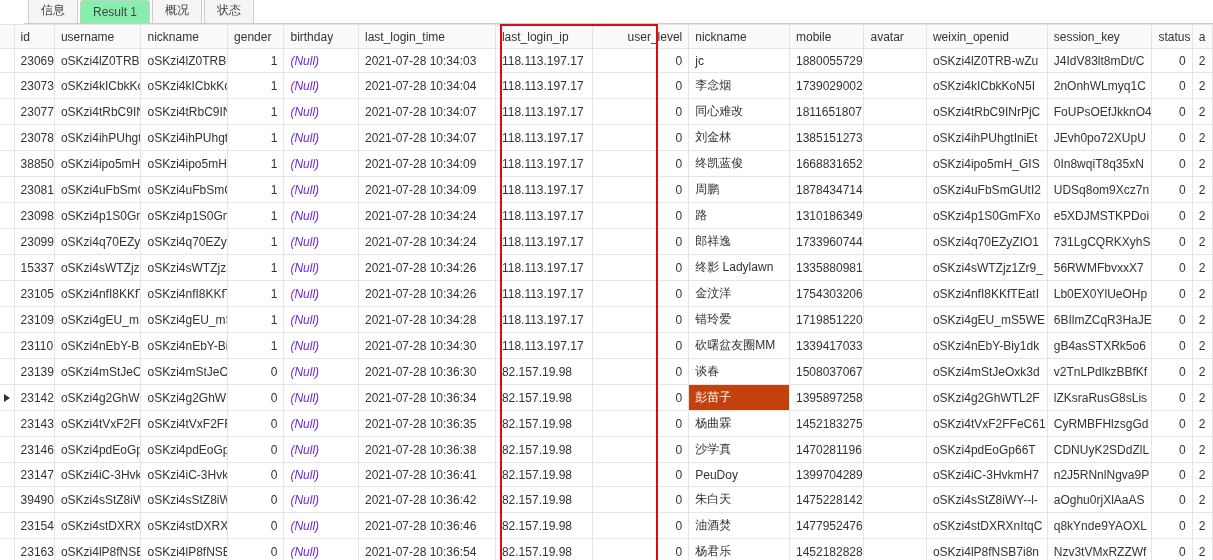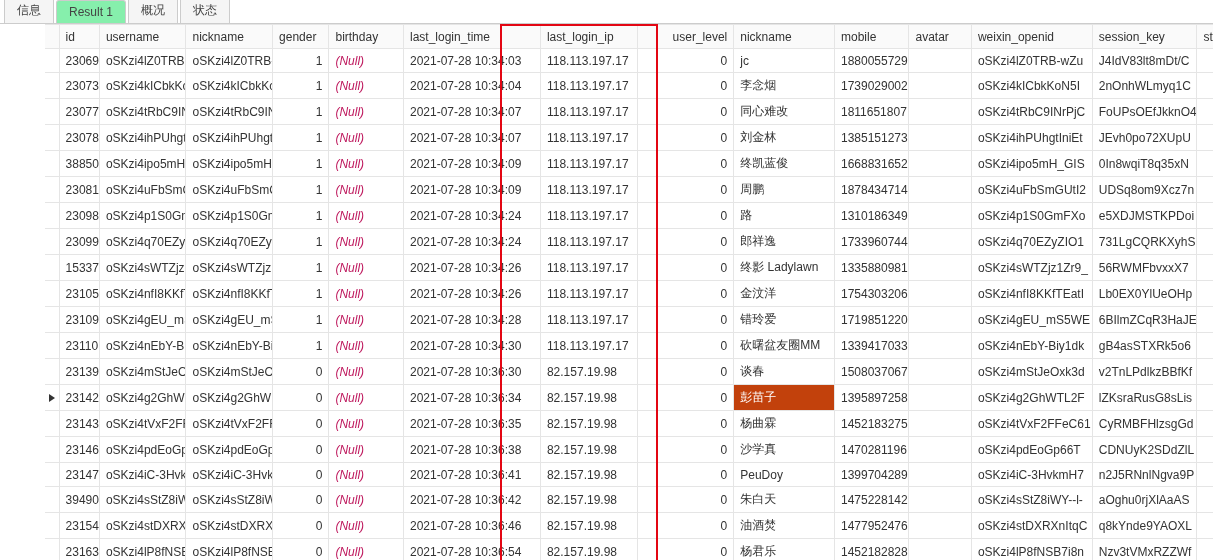--- a/index.html
+++ b/index.html
@@ -1,25 +1,25 @@
 <!DOCTYPE html>
 <html><head>
 <meta charset="utf-8">
 <style>
   * { box-sizing: border-box; margin: 0; padding: 0; }
   html, body { width: 1213px; height: 560px; font-family: "Microsoft YaHei", Arial, sans-serif; font-size: 12px; color: #333; background: #fff; overflow: hidden; }
-  .tabs { display: flex; border-bottom: 1px solid #ccc; height: 24px; align-items: flex-end; padding-left: 4px; }
+  .tabs { display: flex; border-bottom: 1px solid #ccc; height: 24px; align-items: flex-end; padding-left: 4px; margin-left: 24px; }
   .tab { padding: 4px 12px; border: 1px solid #ccc; border-bottom: none; margin-right: 2px; background: #f5f5f5; border-top-left-radius: 3px; border-top-right-radius: 3px; font-size: 12px; color: #444; cursor: pointer; }
   .tab.active { background: #86efac; font-weight: normal; }
-  .grid-wrap { position: relative; width: 1213px; height: 536px; overflow: hidden; padding-left: 45px; }
+  .grid-wrap { position: relative; width: 1213px; height: 536px; overflow: hidden; }
   table { border-collapse: collapse; table-layout: fixed; width: 1213px; }
   th, td { border: 1px solid #e5e5e5; padding: 4px 6px; text-align: left; white-space: nowrap; overflow: hidden; text-overflow: clip; height: 24px; font-size: 12px; vertical-align: middle; }
   th { background: #fafafa; font-weight: normal; color: #333; position: sticky; top: 0; }
   td.right, th.right { text-align: right; }
-  td.null { color: #be185d; font-style: italic; }
+  td.null { color: #6d28d9; font-style: italic; }
   tr.sel td.nick { background: #c2410c; color: #fff; }
   .arrow-cell { width: 14px; text-align: center; padding: 0; border-left: none; }
   .arrow { display: inline-block; width: 0; height: 0; border-top: 4px solid transparent; border-bottom: 4px solid transparent; border-left: 6px solid #333; }
   
   .hl { position: absolute; border: 2px solid #e30613; pointer-events: none; }
   
   col.c-arrow { width: 14px; }
   col.c-id { width: 40px; }
   col.c-user { width: 86px; }
   col.c-pass { width: 86px; }

